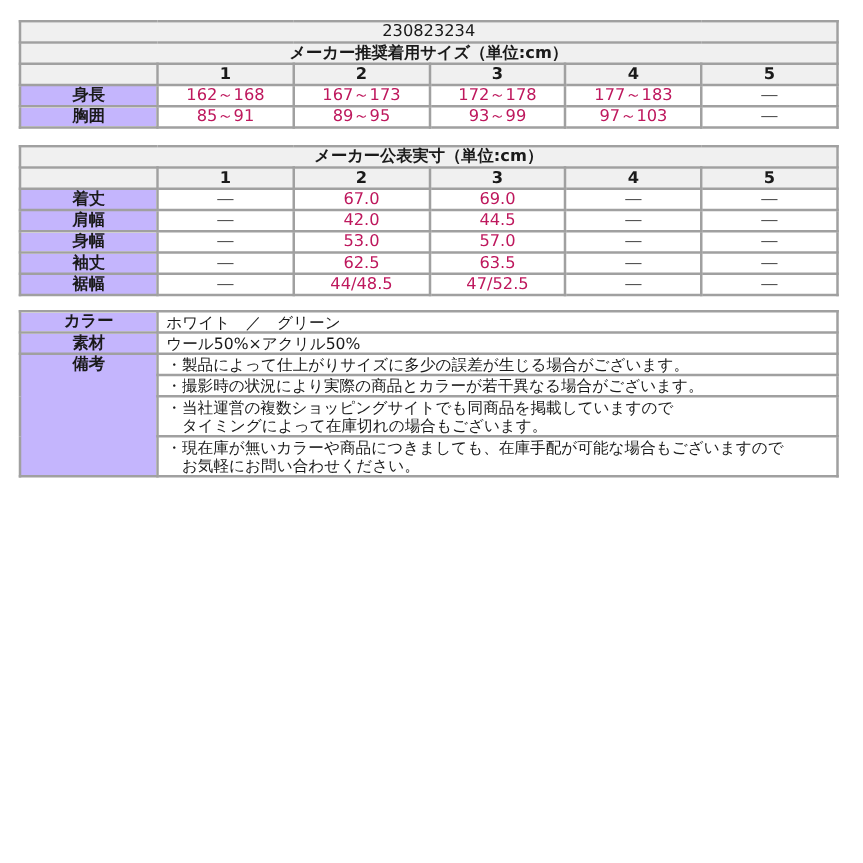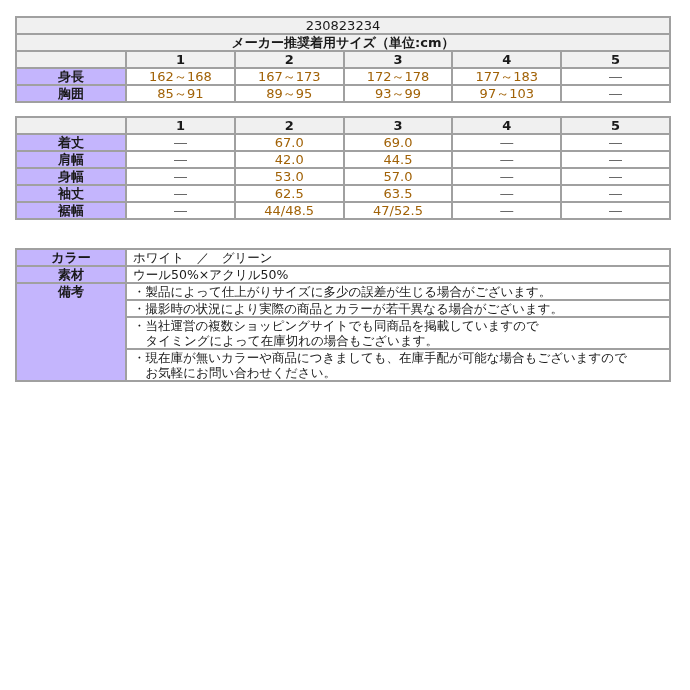--- a/index.html
+++ b/index.html
@@ -5,21 +5,21 @@
   html, body { margin: 0; padding: 0; background: #ffffff; }
   body { width: 690px; height: 690px; position: relative; overflow: hidden;
          font-family: "DejaVu Sans", "Liberation Sans", sans-serif; color: #1a1a1a; }
   table { position: absolute; left: 15px; width: 656px; border-collapse: collapse;
           table-layout: fixed; border: 2px solid #0f172a; }
   td { border: 2px solid #a0a0a0; padding: 0; height: 15px; line-height: 15px;
        font-size: 13px; text-align: center; white-space: nowrap; overflow: hidden; }
   .hdr td, td.hdr { background: #f0f0f0; }
   .bold { font-weight: bold; }
   .label { background: #c4b5fd; font-weight: bold; }
-  .num { color: #a16207; }
+  .num { color: #be185d; }
   #t1 { top: 16px; }
   #t2 { top: 116px; }
   #t3 { top: 248px; }
   #t3 td.val { text-align: left; padding-left: 6px; font-size: 12.5px; }
   #t3 td.label { vertical-align: top; margin-left: 41px; }
   #t3 tr.tall td { height: 30px; }
   .dash { color: #555; }
 </style>
 </head>
 <body>
@@ -70,20 +70,23 @@
 <table id="t2">
   <colgroup>
       <col style="width:110px">
       <col>
       <col>
       <col>
       <col>
       <col>
     </colgroup>
   <tbody>
+      <tr class="hdr">
+        <td colspan="6" class="bold">メーカー公表実寸（単位:cm）</td>
+      </tr>
   <tr class="hdr">
     <td></td>
     <td class="bold">1</td>
     <td class="bold">2</td>
     <td class="bold">3</td>
     <td class="bold">4</td>
     <td class="bold">5</td>
   </tr>
   <tr>
     <td class="label">着丈</td>

